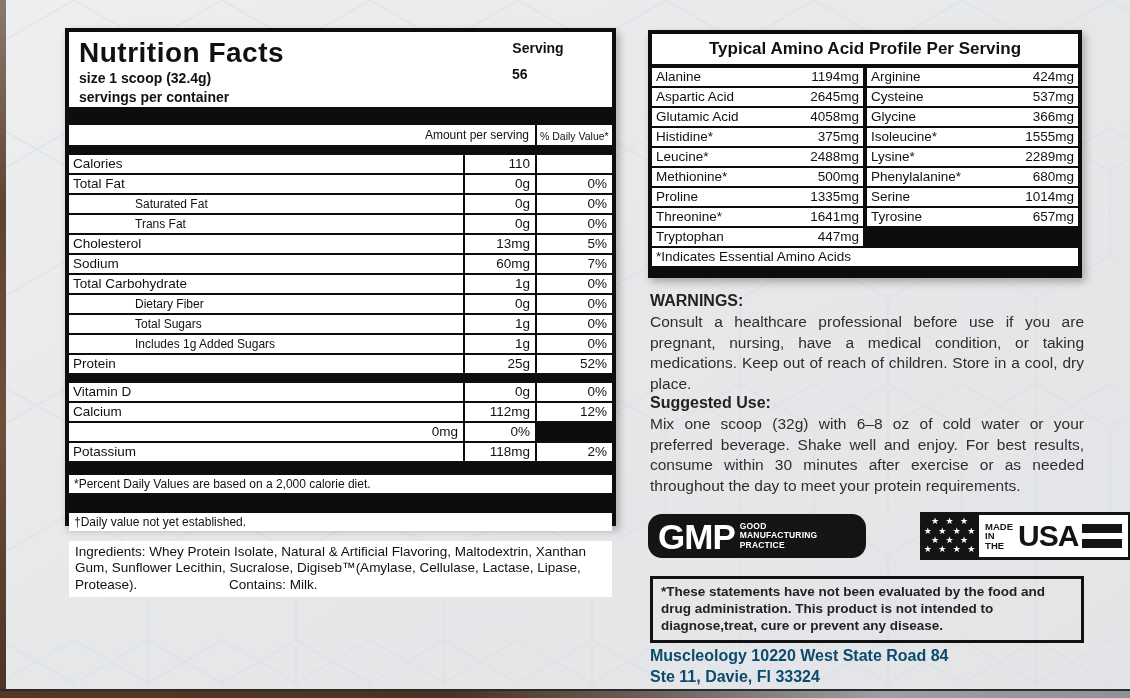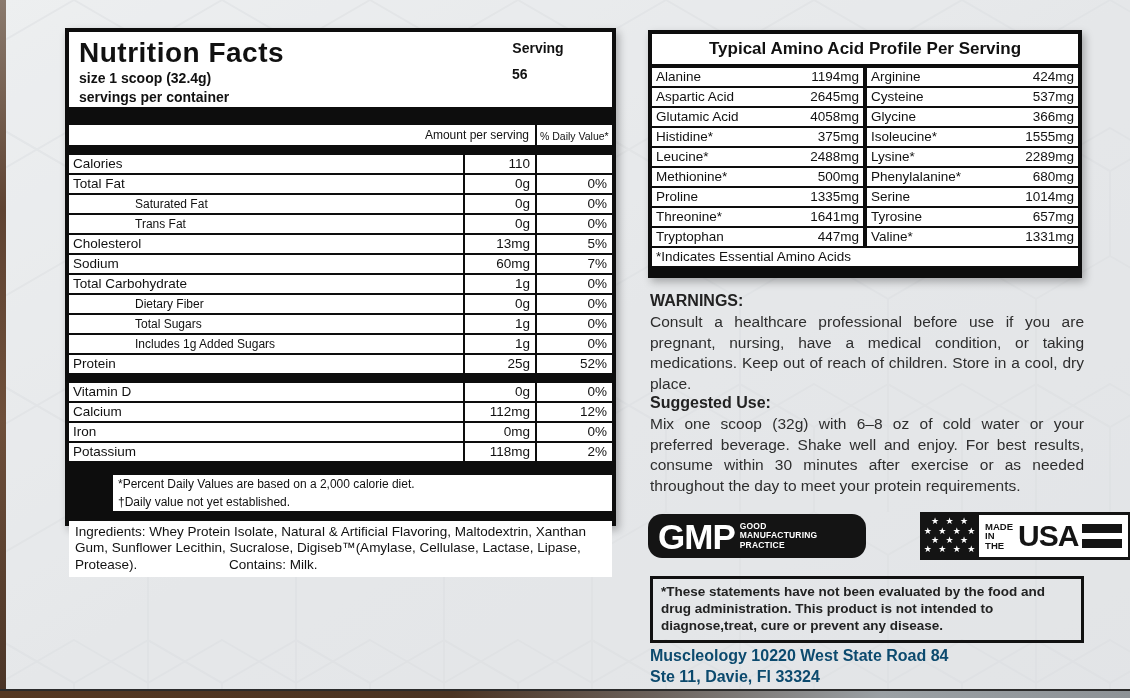--- a/index.html
+++ b/index.html
@@ -33,21 +33,21 @@
   .colhead-row{display:grid;grid-template-columns:1fr 75px;column-gap:2px;height:20px;flex:0 0 auto;}
   .colhead-row .c1{background:#fff;text-align:right;padding:3px 6px 0 0;font-size:12px;}
   .colhead-row .c2{background:#fff;font-size:10.5px;padding:5px 2px 0 3px;}
   .nrows{display:flex;flex-direction:column;row-gap:2px;flex:0 0 auto;}
   .nrow{display:grid;grid-template-columns:1fr 70px 75px;column-gap:2px;height:18px;}
   .nrow > div{background:#fff;font-size:13.5px;line-height:18px;white-space:nowrap;overflow:hidden;}
   .nrow .lbl{padding-left:4px;}
   .nrow.indent .lbl{padding-left:66px;font-size:12px;}
   .nrow .amt,.nrow .dv{text-align:right;padding-right:5px;}
   .fnote{background:#fff;height:18px;font-size:12px;line-height:18px;padding-left:5px;}
-  .fnotes{display:flex;flex-direction:column;row-gap:0;flex:0 0 auto;margin-left:44px;}
+  .fnotes{display:flex;flex-direction:column;row-gap:20px;flex:0 0 auto;}
   .ingredients{background:#fff;flex:1 1 auto;font-size:13.5px;line-height:1.25;padding:3px 6px;}
   .contains{margin-left:88px;}
 
   
   .amino{position:absolute;left:648px;top:30px;width:434px;height:248px;
     background:#0d0d0d;padding:4px;display:flex;flex-direction:column;
     box-shadow:3px 4px 8px rgba(0,0,0,.28);}
   .amino-head{background:#fff;height:30px;margin-bottom:4px;text-align:center;
     font-size:17px;font-weight:800;line-height:30px;flex:0 0 auto;}
   .amino-rows{display:flex;flex-direction:column;row-gap:2px;flex:0 0 auto;}
@@ -185,21 +185,20 @@
           <div class="lbl">Vitamin D</div>
           <div class="amt">0g</div>
           <div class="dv">0%</div>
         </div>
         <div class="nrow">
           <div class="lbl">Calcium</div>
           <div class="amt">112mg</div>
           <div class="dv">12%</div>
         </div>
         <div class="nrow">
-          <div class="lbl">Iron</div>
           <div class="amt">0mg</div>
           <div class="dv">0%</div>
         </div>
         <div class="nrow">
           <div class="lbl">Potassium</div>
           <div class="amt">118mg</div>
           <div class="dv">2%</div>
         </div>
       </div>
     <div class="gap14"></div>
@@ -294,24 +293,20 @@
           </div>
           <div class="acell">
             <span>Tyrosine</span>
             <span>657mg</span>
           </div>
         </div>
         <div class="arow">
           <div class="acell">
             <span>Tryptophan</span>
             <span>447mg</span>
-          </div>
-          <div class="acell">
-            <span>Valine*</span>
-            <span>1331mg</span>
           </div>
         </div>
       </div>
     <div class="amino-foot">*Indicates Essential Amino Acids</div>
   </div>
 
   <div class="rcol-block" style="top:292px;">
     <p class="blk-head">WARNINGS:</p>
     <p class="blk-body">Consult a healthcare professional before use if you are pregnant, nursing, have a medical condition, or taking medications. Keep out of reach of children. Store in a cool, dry place.</p>
   </div>

